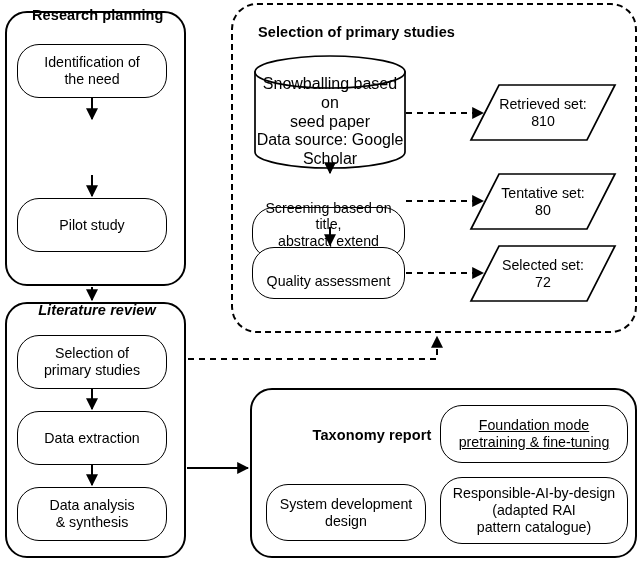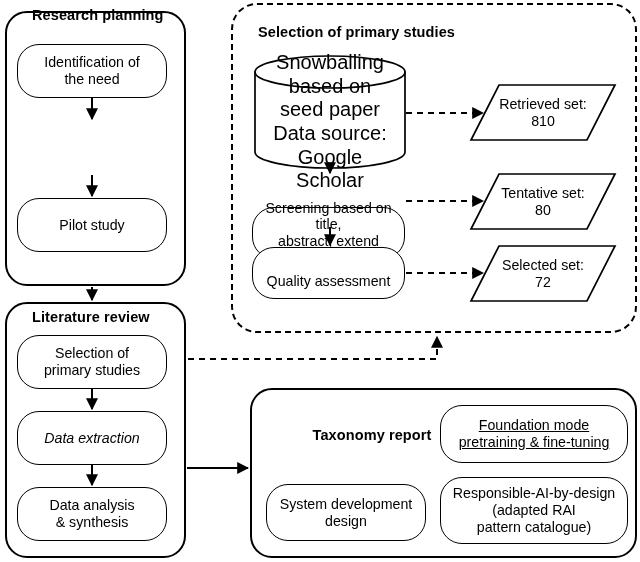--- a/index.html
+++ b/index.html
@@ -9,53 +9,53 @@
   svg.layer{position:absolute;left:0;top:0;width:640px;height:562px;pointer-events:none;}
   .node{position:absolute;box-sizing:border-box;display:flex;align-items:center;
         justify-content:center;text-align:center;line-height:1.18;}
   .group{border:2.2px solid #000;border-radius:22px;background:transparent;}
   .group-dashed{border:2.2px dashed #000;border-radius:26px;background:transparent;}
   .grp-title{position:absolute;font-weight:bold;font-size:14.5px;letter-spacing:.1px;
              white-space:nowrap;}
   .box{border:1.7px solid #000;border-radius:22px;background:#fff;font-size:14.2px;}
   .para{font-size:14.2px;}
   .para span{position:relative;z-index:2;}
-  .cyl-label{font-size:20px;}
+  .cyl-label{font-size:16px;}
 </style>
 </head>
 <body>
 
 <div id="stage">
 
   <div class="node group" style="left:5px;top:11px;width:181px;height:275px;"></div>
   <div class="grp-title" style="left:32px;top:7px;width:130px;text-align:center;">Research planning</div>
 
   <div class="node group" style="left:5px;top:302px;width:181px;height:256px;"></div>
-  <div class="grp-title" style="left:32px;top:309px;width:130px;">Literature review</div>
+  <div class="grp-title" style="left:32px;top:302px;width:130px;text-align:center;font-style:italic;">Literature review</div>
 
   <div class="node group-dashed" style="left:231px;top:3px;width:406px;height:330px;"></div>
   <div class="grp-title" style="left:258px;top:24px;width:260px;text-align:left;">Selection of primary studies</div>
 
   <div class="node group" style="left:250px;top:388px;width:387px;height:170px;"></div>
   <div class="grp-title" style="left:292px;top:427px;width:160px;text-align:center;">Taxonomy report</div>
 
   <div class="node box" style="left:17px;top:44px;width:150px;height:54px;">
     <span style="white-space:pre-line;">Identification of
 the need</span>
   </div>
   <div class="node box" style="left:17px;top:335px;width:150px;height:54px;">
     <span style="white-space:pre-line;">Selection of
 primary studies</span>
   </div>
 
   <div class="node box" style="left:17px;top:198px;width:150px;height:54px;">
     <span style="white-space:pre-line;">Pilot study</span>
   </div>
   <div class="node box" style="left:17px;top:411px;width:150px;height:54px;">
-    <span style="white-space:pre-line;font-style:italic;">Data extraction</span>
+    <span style="white-space:pre-line;">Data extraction</span>
   </div>
   <div class="node box" style="left:17px;top:487px;width:150px;height:54px;">
     <span style="white-space:pre-line;">Data analysis
 &amp; synthesis</span>
   </div>
 
   <svg class="layer">
     <g fill="#ffffff" stroke="#000000" stroke-width="1.7">
       <path d="M255,72 L255,152 A75,16 0 0 0 405,152 L405,72 Z"></path>
       <ellipse cx="330" cy="72" rx="75" ry="16"></ellipse>

